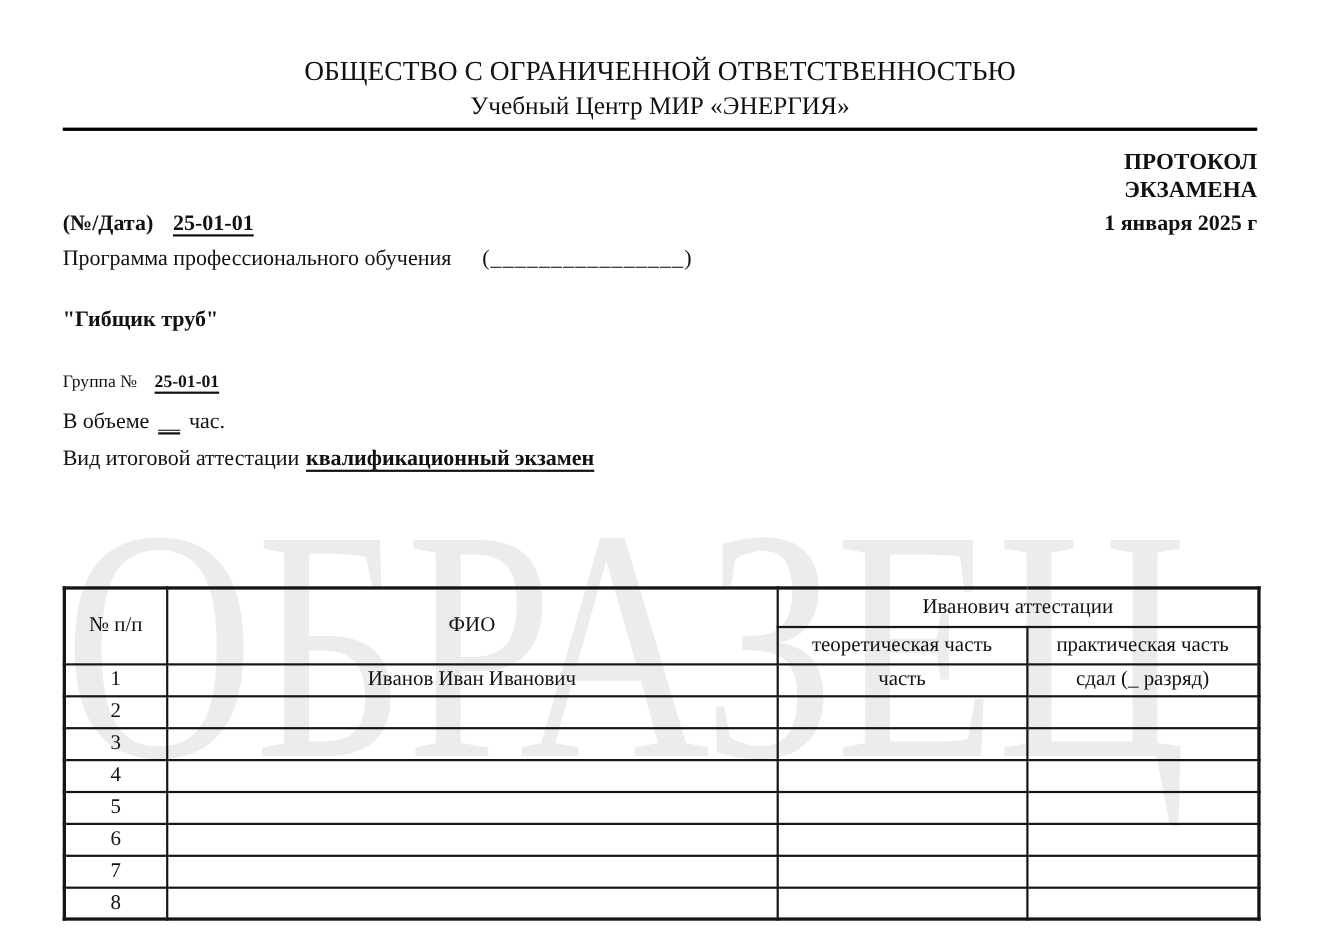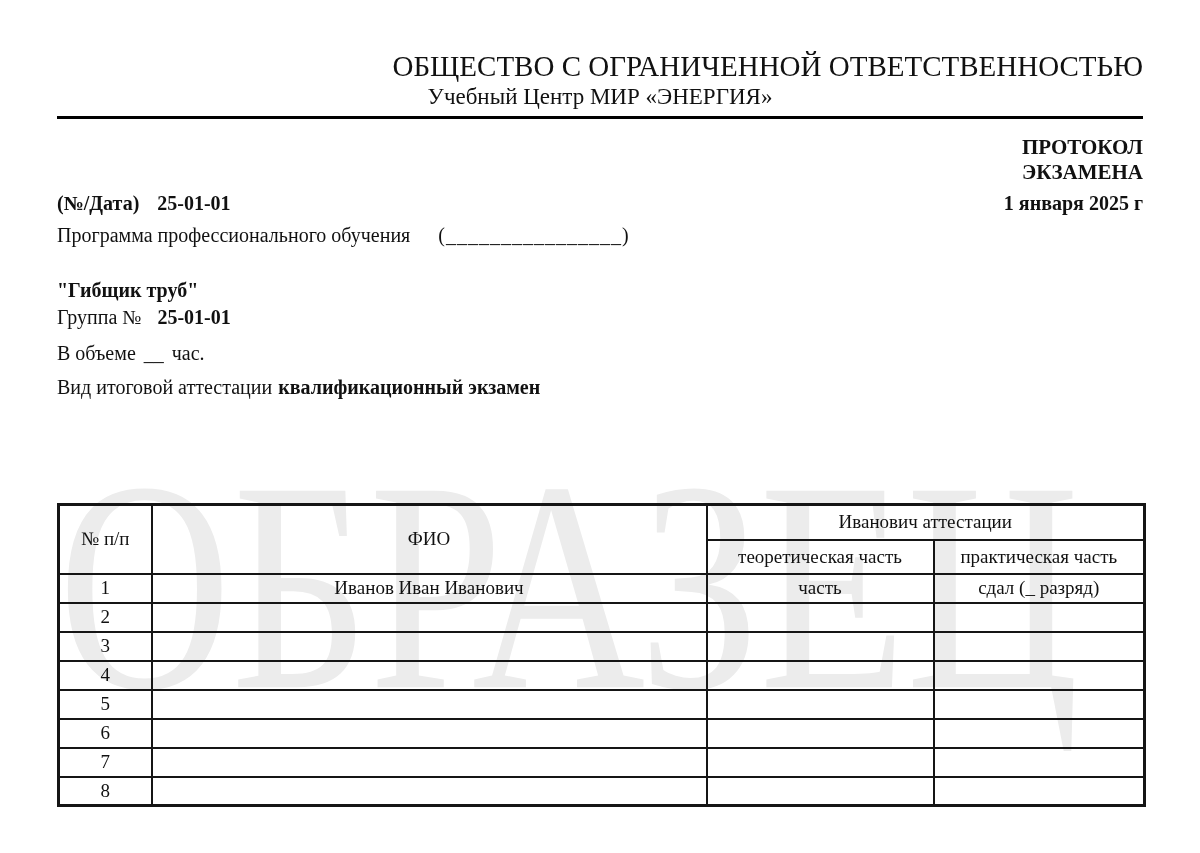--- a/index.html
+++ b/index.html
@@ -16,40 +16,40 @@
     position: absolute; top: 436px; left: 58px; z-index: 0;
     font-size: 240px; line-height: 1; font-weight: normal;
     color: #ececec; white-space: nowrap;
     transform: scaleY(1.25); transform-origin: top left;
     user-select: none;
   }
 
   .content { position: relative; z-index: 1; padding: 0 57px; }
 
   .letterhead { margin-top: 50px; text-align: center; }
-  .org-type { font-size: 29px; line-height: 32px; text-align: right; }
+  .org-type { font-size: 25px; line-height: 32px; }
   .org-name { font-size: 23px; line-height: 30px; }
   .rule { margin-top: 4px; border-bottom: 3px solid #000000; }
 
   .title-block { margin-top: 16px; text-align: right; font-weight: bold; font-size: 21px; }
   .title-block div { line-height: 25px; }
 
   .meta-row {
     margin-top: 5px; display: flex; justify-content: space-between; align-items: baseline;
     font-size: 20px; line-height: 27px; font-weight: bold;
   }
-  .u { text-underline-offset: 4px; text-decoration-thickness: 2px; text-align: center; }
+  .u { text-decoration: underline; text-underline-offset: 4px; text-decoration-thickness: 2px; text-align: center; }
   .meta-number-value { margin-left: 18px; }
 
   .program-line { margin-top: 5px; font-size: 20px; line-height: 27px; }
   .program-line .blank { margin-left: 28px; letter-spacing: 1px; }
 
   .profession-line { margin-top: 28px; font-size: 20px; line-height: 27px; font-weight: bold; }
 
-  .group-line { font-size: 20px; line-height: 27px; }
+  .group-line { margin-top: 30px; font-size: 16px; line-height: 27px; }
   .group-line .val { margin-left: 16px; font-weight: bold; }
 
   .volume-line { margin-top: 9px; font-size: 20px; line-height: 27px; }
   .volume-line .blank { margin: 16px 8px; }
 
   .attest-line { margin-top: 7px; font-size: 20px; line-height: 27px; }
   .attest-line .val { margin-left: 6px; font-weight: bold; }
 
   table.results {
     margin-top: 102px;

